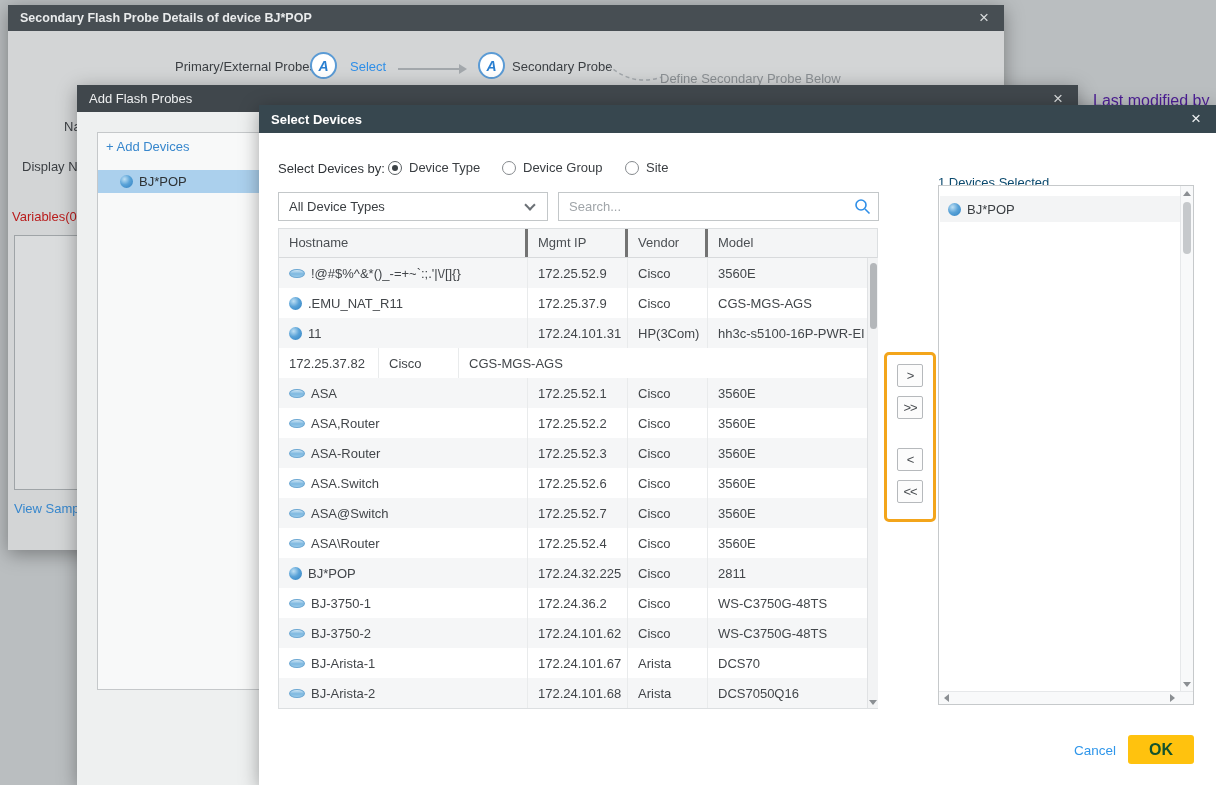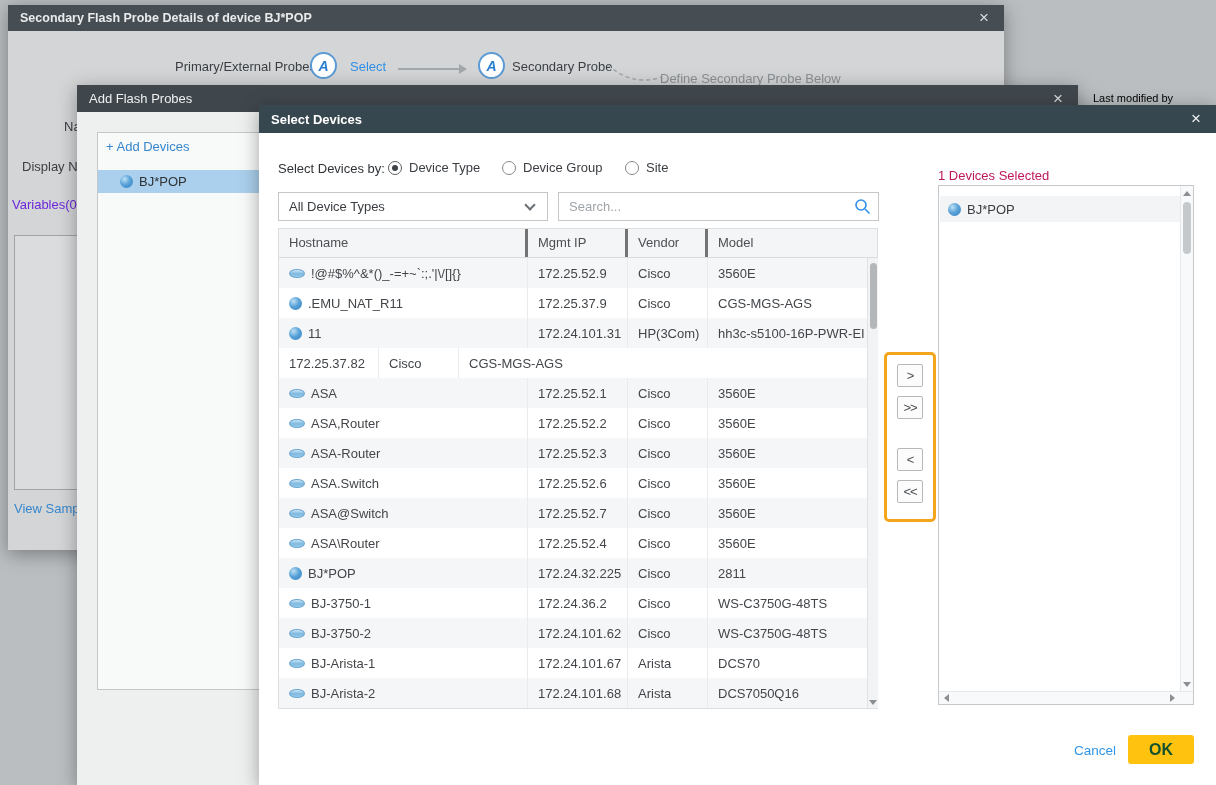--- a/index.html
+++ b/index.html
@@ -7,42 +7,42 @@
   body{position:relative;overflow:hidden;background:#babec0;
        font-family:"Liberation Sans","DejaVu Sans",sans-serif;font-size:13px;color:#333}
 
   .dlg{position:absolute;box-shadow:0 4px 18px rgba(0,0,0,.35)}
   .dlg-header{position:absolute;left:0;top:0;right:0;display:flex;align-items:center}
   .dlg-title{padding-left:12px;color:#fff}
   .close-x{position:absolute;right:10px;top:0;height:100%;display:flex;align-items:center;
            font-size:17px;color:#d8dbdc;cursor:pointer;padding:0 5px}
 
   
-  #last-modified{position:absolute;left:1093px;top:92px;color:#000000;font-size:11px;z-index:1}
+  #last-modified{position:absolute;left:1093px;top:92px;color:#4c1d95;font-size:16px;z-index:1}
 
   
   #dlg1{left:8px;top:5px;width:996px;height:545px;background:#d3d5d6;z-index:10}
   #dlg1 .dlg-header{height:26px;background:#474e53}
   #dlg1 .dlg-title{font-size:12.5px;font-weight:bold;color:#e9ebec}
   #d1-primary-label{position:absolute;left:167px;top:54px;color:#3b3f43}
   #d1-select{position:absolute;left:342px;top:54px;color:#2f8fe8;cursor:pointer}
   #d1-secondary-label{position:absolute;left:504px;top:54px;color:#3b3f43}
   #d1-define{position:absolute;left:652px;top:66px;color:#8b9094}
   .probe-icon{position:absolute;width:27px;height:27px;border:2px solid #5b9bd5;border-radius:50%;
               background:#fff;display:flex;align-items:center;justify-content:center;
               color:#2a7fd0;font-weight:bold;font-style:italic;font-size:14px}
   #d1-icon1{left:302px;top:47px}
   #d1-icon2{left:470px;top:47px}
   #d1-arrow{position:absolute;left:390px;top:63px;width:62px;height:2px;background:#a3a8ac}
   #d1-arrow::after{content:'';position:absolute;right:-7px;top:-4px;width:0;height:0;
                    border-left:8px solid #a3a8ac;border-top:5px solid transparent;border-bottom:5px solid transparent}
   #d1-dashed{position:absolute;left:598px;top:57px}
   #d1-name{position:absolute;left:56px;top:114px;color:#3b3f43}
   #d1-display{position:absolute;left:14px;top:154px;color:#3b3f43}
-  #d1-vars{position:absolute;left:4px;top:192px;color:#6d28d9}
+  #d1-vars{position:absolute;left:4px;top:204px;color:#b91c1c}
   #d1-box{position:absolute;left:6px;top:230px;width:164px;height:255px;background:#dadcdd;border:1px solid #9fa4a7}
   #d1-viewsample{position:absolute;left:6px;top:496px;color:#3787cd;cursor:pointer}
 
   
   #dlg2{left:77px;top:85px;width:1001px;height:700px;background:#eef0f0;z-index:20}
   #dlg2 .dlg-header{height:27px;background:#40474c}
   #dlg2 .dlg-title{font-size:13px;color:#eef0f1}
   #d2-panel{position:absolute;left:20px;top:47px;width:520px;height:558px;background:#f8f9f9;border:1px solid #c5c8ca}
   #d2-add{position:absolute;left:8px;top:6px;color:#3787cd;cursor:pointer}
   #d2-row{position:absolute;left:0;top:37px;right:0;height:23px;background:#abd0ed;
@@ -101,21 +101,21 @@
   .tri-up{width:0;height:0;border-left:4px solid transparent;border-right:4px solid transparent;border-bottom:5px solid #8b8f93}
   .tri-down{width:0;height:0;border-left:4px solid transparent;border-right:4px solid transparent;border-top:5px solid #8b8f93}
   .tri-left{width:0;height:0;border-top:4px solid transparent;border-bottom:4px solid transparent;border-right:5px solid #8b8f93}
   .tri-right{width:0;height:0;border-top:4px solid transparent;border-bottom:4px solid transparent;border-left:5px solid #8b8f93}
 
   #d3-highlight{position:absolute;left:625px;top:247px;width:52px;height:170px;border:3px solid #f3a51b;border-radius:5px}
   .tbtn{position:absolute;left:638px;width:26px;height:23px;background:#fcfcfc;border:1px solid #b6b9bc;border-radius:2px;
         display:flex;align-items:center;justify-content:center;color:#4a4e52;font-size:13px;letter-spacing:-1px;cursor:pointer}
   #btn-r{top:259px}#btn-rr{top:291px}#btn-l{top:343px}#btn-ll{top:375px}
 
-  #d3-selcount{position:absolute;left:679px;top:63px;color:#be185d}
+  #d3-selcount{position:absolute;left:679px;top:70px;color:#0c4a6e}
   #d3-selpanel{position:absolute;left:679px;top:80px;width:256px;height:520px;background:#fff;border:1px solid #c6c9cb}
   #d3-selpanel .sel-item{position:absolute;left:1px;top:10px;width:240px;height:26px;background:#f3f4f5;
                          display:flex;align-items:center;padding-left:8px;color:#3a3e42;cursor:pointer}
   #sp-vscroll{position:absolute;right:0;top:0;width:13px;height:506px;background:#f8f9fa;border-left:1px solid #e6e8ea}
   #sp-vscroll .tri-up{position:absolute;left:2px;top:5px}
   #sp-vscroll .tri-down{position:absolute;left:2px;bottom:5px}
   #sp-vscroll .thumb{position:absolute;left:2px;top:16px;width:8px;height:52px;background:#c6c9cc;border-radius:4px}
   #sp-hscroll{position:absolute;left:0;right:0;bottom:0;height:13px;background:#f8f9fa;border-top:1px solid #e6e8ea}
   #sp-hscroll .tri-left{position:absolute;left:5px;top:2px}
   #sp-hscroll .tri-right{position:absolute;right:18px;top:2px}

